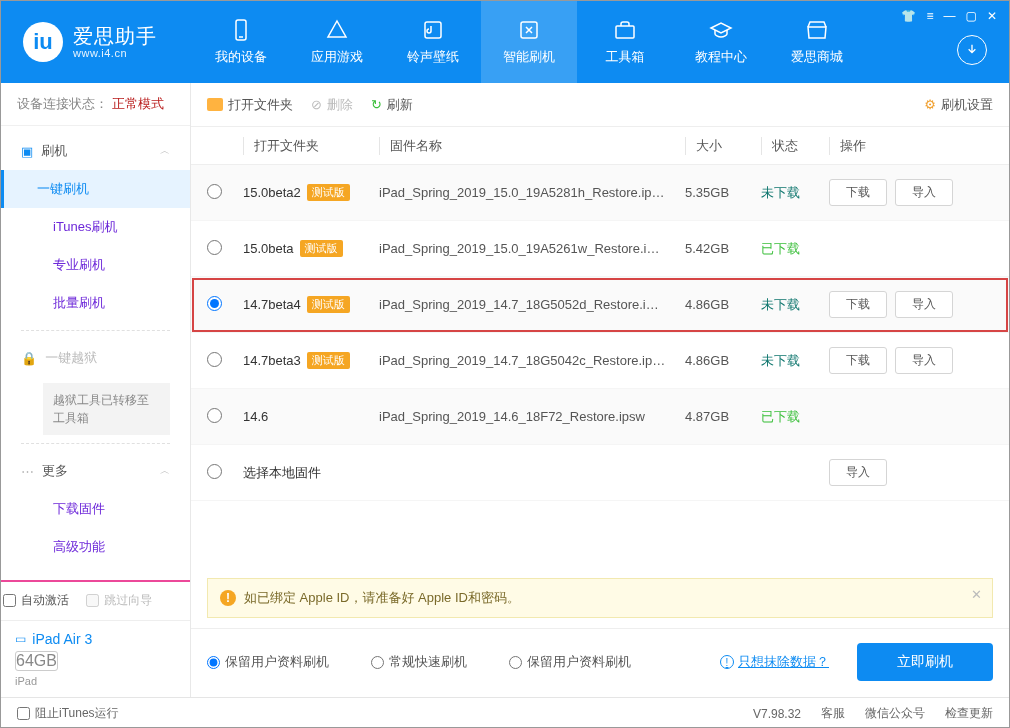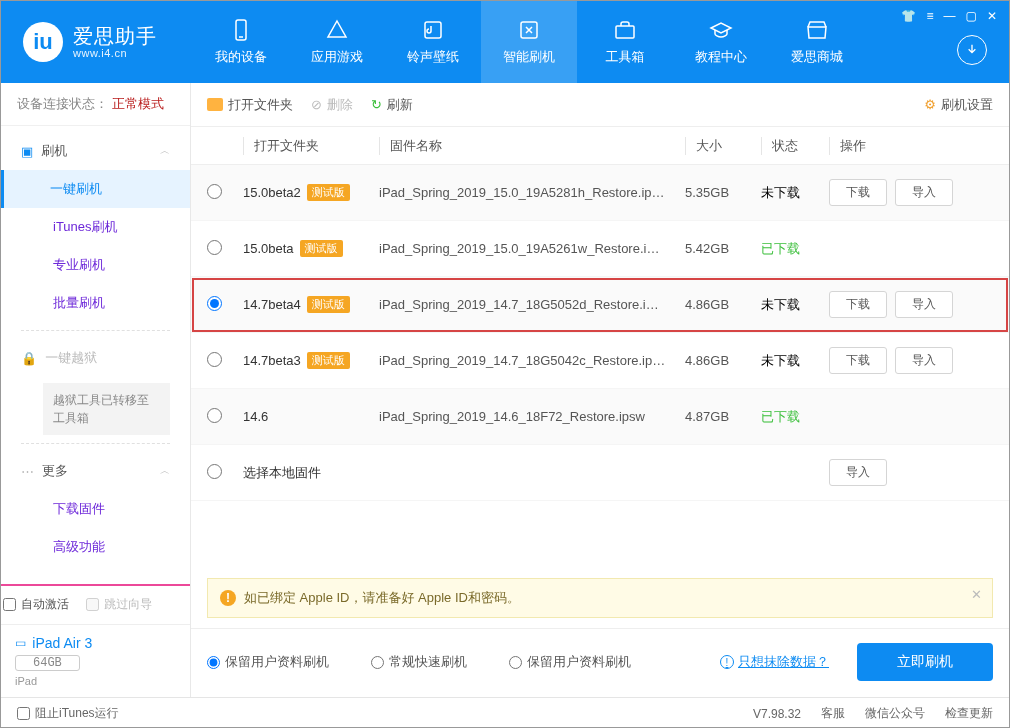--- a/index.html
+++ b/index.html
@@ -22,30 +22,30 @@
 
 .body { display:flex; height:614px; }
 .sidebar { width:190px; border-right:1px solid #e8e8e8; display:flex; flex-direction:column; font-size:13px; }
 .conn { padding:12px 16px; color:#888; border-bottom:1px solid #f0f0f0;}
 .conn b { color:#b91c1c; font-weight:500; margin-left:4px;}
 
 .menu { flex:1; overflow-y:auto; padding-top:6px;}
 .menu-sec { padding:10px 20px; color:#555; display:flex; align-items:center; gap:8px;}
 .menu-sec .chev { margin-left:auto; color:#aaa; font-size:10px;}
 .menu-item { padding:10px 20px 10px 52px; color:#6d28d9; cursor:pointer;}
-.menu-item.active { background:#e6f3ff; color:#0d8bf2; border-left:3px solid #0d8bf2; padding-left:46px;}
+.menu-item.active { background:#e6f3ff; color:#0d8bf2; border-left:3px solid #0d8bf2; padding-left:33px;}
 .menu-note { margin:6px 20px 6px 42px; padding:8px 10px; background:#f3f3f3; color:#888; font-size:12px; line-height:1.5;}
 .divider { margin:8px 20px; border-top:1px dashed #e0e0e0;}
 
 .side-bottom { border-top:2px solid #ec4899; padding:10px 2px; font-size:12px; color:#555;}
 .cb { display:inline-flex; align-items:center; gap:5px; margin-right:14px;}
 .cb input { width:13px; height:13px;}
 .device { padding:10px 14px; border-top:1px solid #eee;}
 .device-name { color:#0d8bf2; font-size:14px; display:flex; align-items:center; gap:6px;}
-.badge { display:inline-block; border:1px solid #ccc; border-radius:3px; padding:0 17px; font-size:12px; color:#888; margin-top:4px;font-family:Liberation Mono, monospace;}
+.badge { display:inline-block; border:1px solid #ccc; border-radius:3px; padding:0 0; font-size:16px; color:#888; margin-top:4px;}
 .device-model { color:#999; font-size:11px; margin-top:4px;}
 
 
 .main { flex:1; display:flex; flex-direction:column; }
 .toolbar { height:44px; display:flex; align-items:center; padding:0 16px; gap:18px; border-bottom:1px solid #eee; font-size:13px;}
 .tb-item { display:flex; align-items:center; gap:5px; cursor:pointer; color:#555;}
 .tb-item.disabled { color:#bbb; }
 .tb-spacer { flex:1; }
 .gear { color:#f0a030;}
 .folder { width:16px; height:13px; background:#ffb340; border-radius:2px; display:inline-block;}
@@ -61,21 +61,21 @@
 .c-act { width:164px; flex:none;}
 
 .rows { flex:1; overflow-y:auto;}
 .row { height:56px; display:flex; align-items:center; padding:0 16px; font-size:13px; color:#555; border-bottom:1px solid #f5f5f5;}
 .row:nth-child(odd){ background:#fafafa; }
 .row.highlight { outline:2px solid #d64545; outline-offset:-3px;}
 .row .c-radio input { width:15px; height:15px;}
 .row .c-ver { display:flex; align-items:center; gap:6px;text-align:center;}
 .row .c-ver b { color:#333; font-weight:500;}
 .tag { background:#f5a623; color:#fff; font-size:11px; padding:1px 5px; border-radius:2px;}
-.c-status.nd { color:#000000;font-family:Liberation Mono, monospace;}
+.c-status.nd { color:#0f766e;font-family:Liberation Mono, monospace;}
 .c-status.dl { color:#3bbf3b;}
 .btn-sm { background:#fff; border:1px solid #d5d5d5; border-radius:3px; padding:4px 16px; font-size:12px; margin-right:8px; cursor:pointer; color:#555;}
 .btn-sm:last-child{ margin-right:0;}
 
 .notice { margin:0 16px; background:#fffbe6; border:1px solid #f2e9b0; padding:10px 12px; font-size:13px; color:#7a6a2a; display:flex; align-items:center; gap:8px; position:relative;}
 .notice .close { position:absolute; right:10px; top:8px; color:#bbb; cursor:pointer;}
 .warn-icon { width:16px; height:16px; border-radius:50%; background:#f5a623; color:#fff; display:flex; align-items:center; justify-content:center; font-size:12px; font-weight:bold;}
 
 .opts { padding:14px 16px 16px; display:flex; align-items:center; gap:28px; font-size:13px; color:#555; border-top:1px solid #eee; margin-top:10px;}
 .opts .spacer { flex:1;}

